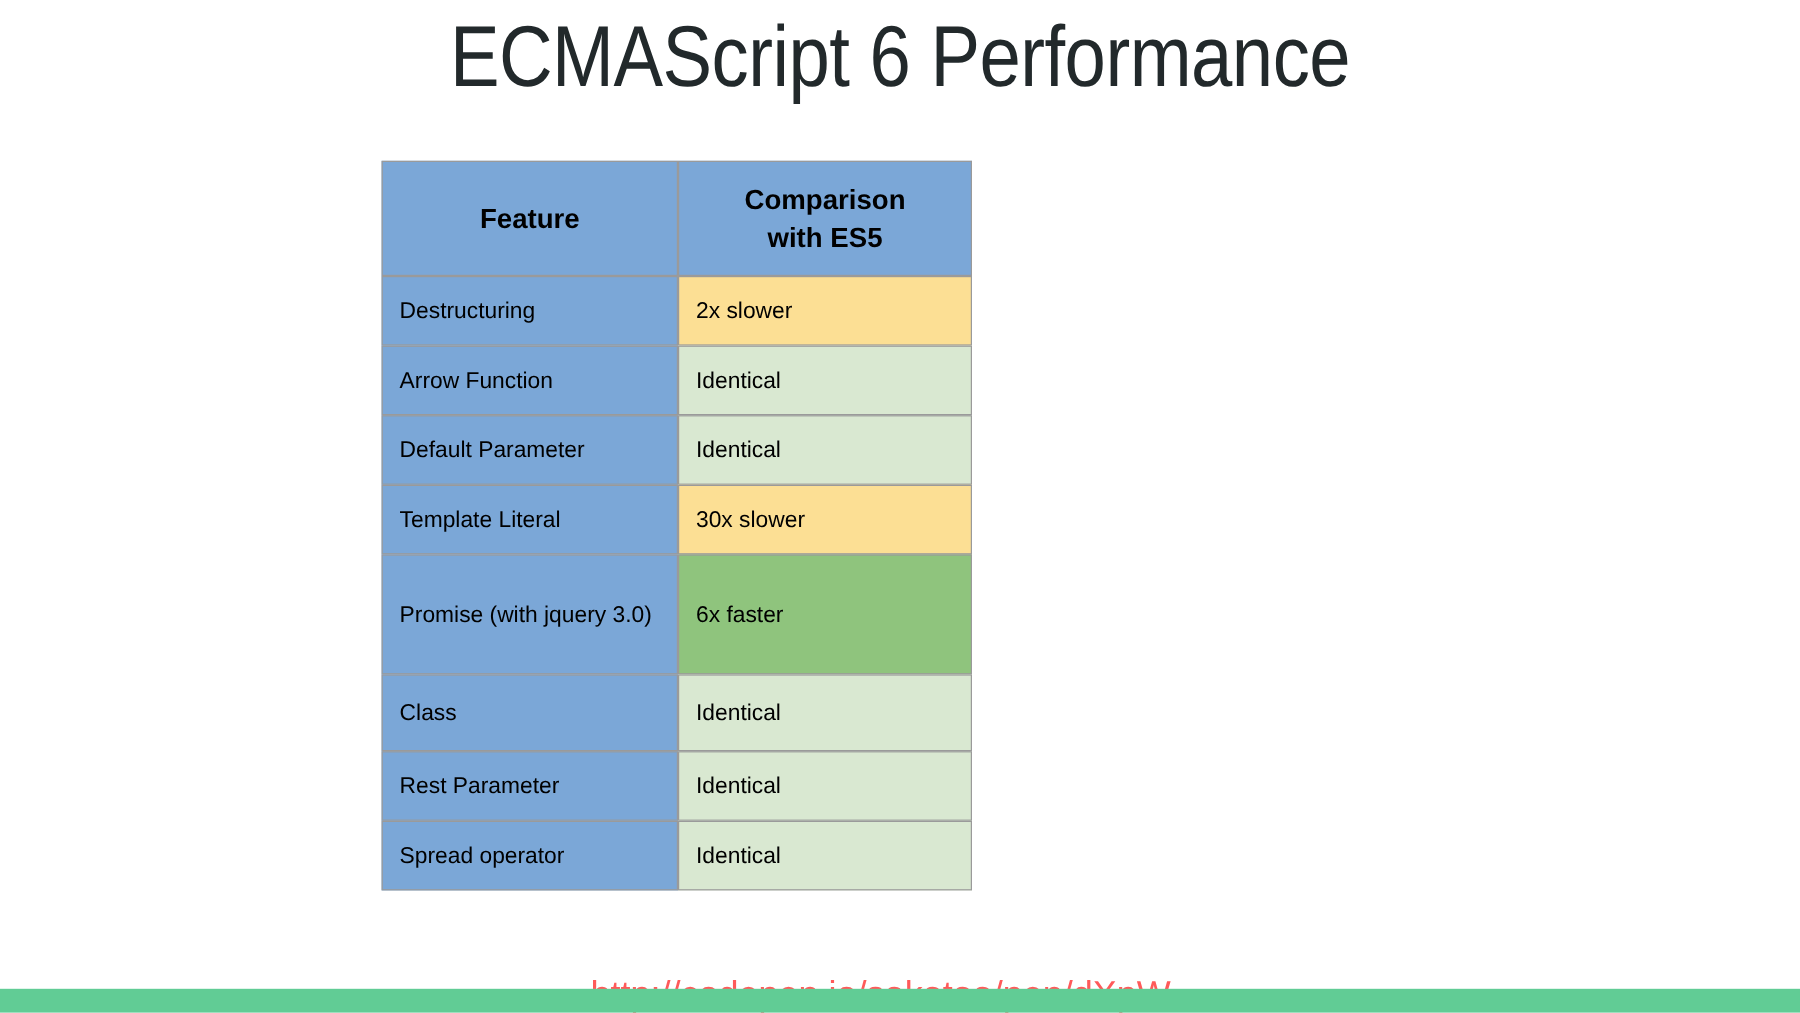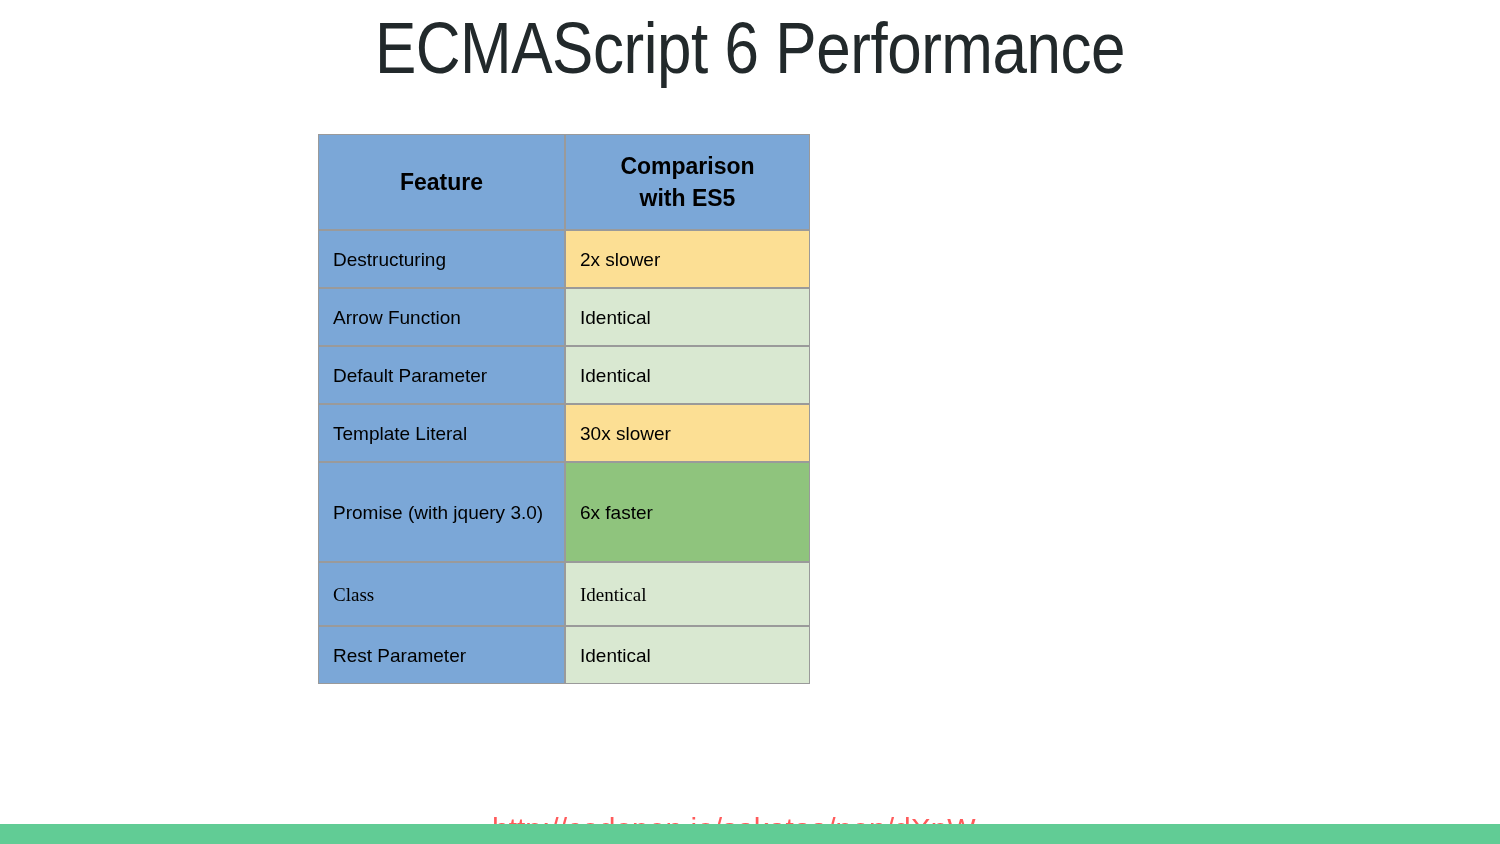--- a/index.html
+++ b/index.html
@@ -78,21 +78,21 @@
   .bg-slower   { background: #fcdf94; }
   .bg-identical{ background: #d9e8d1; }
   .bg-faster   { background: #8fc47d; }
 
   .row-h-1 { height: 58px; }
   .row-h-2 { height: 58px; }
   .row-h-3 { height: 58px; }
   .row-h-4 { height: 58px; }
   .row-h-5 { height: 100px; border-radius: 18px; }
   .row-h-6 { height: 86px; }
-  .row-h-7 { height: 64px; font-family: Liberation Serif, serif; }
+  .row-h-7 { height: 64px; }
   .row-h-8 { height: 58px; }
   .row-h-9 { height: 58px; }
 
   em.code-ital {
     font-style: italic;
   }
 
   
   #codepen-link {
     position: absolute;
@@ -170,19 +170,23 @@
     <tr class="row-h-7">
       <td class="feature-cell">Class</td>
       <td class="value-cell bg-identical">Identical</td>
     </tr>
 
     <tr class="row-h-8">
       <td class="feature-cell">Rest Parameter</td>
       <td class="value-cell bg-identical">Identical</td>
     </tr>
 
+    <tr class="row-h-9">
+      <td class="feature-cell">Spread operator</td>
+      <td class="value-cell bg-identical">Identical</td>
+    </tr>
 
   </tbody>
 </table>
 
 <a id="codepen-link" href="#">http://codepen.io/sakataa/pen/dXpWpY</a>
 
 <div id="bottom-bar"></div>
 
 </body></html>

